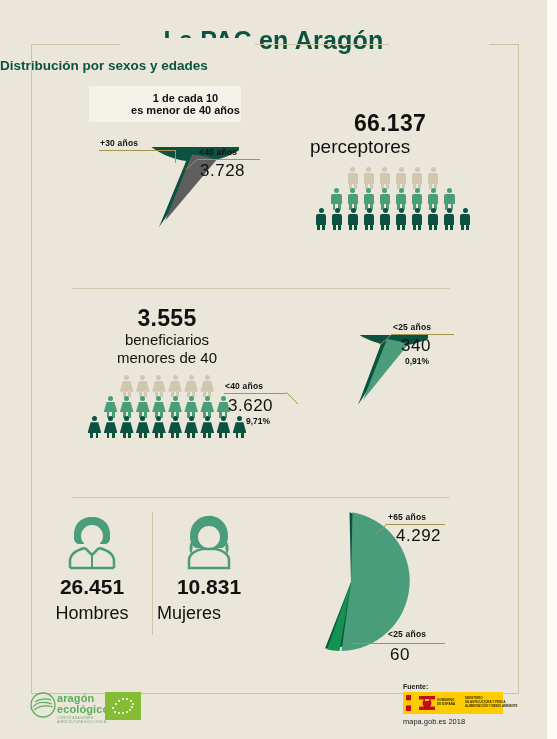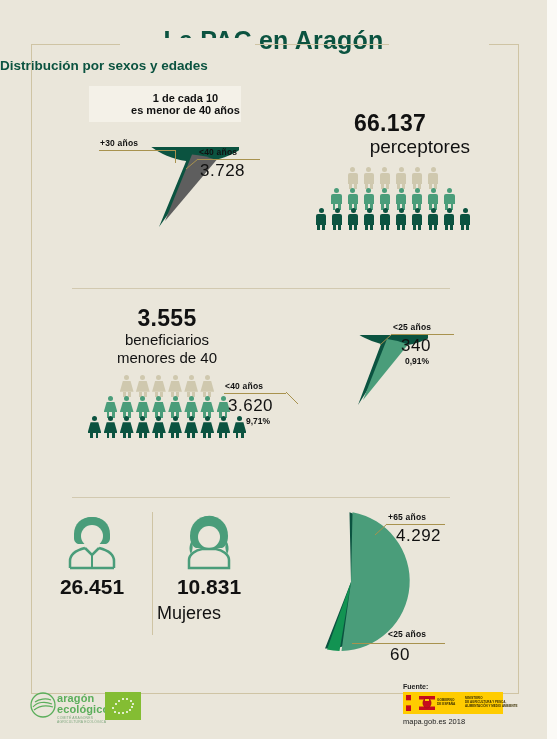--- a/index.html
+++ b/index.html
@@ -107,21 +107,21 @@
   <div class="callout-tick" style="left:175px;top:150px;height:13px;"></div>
 
   <div class="lbl-small" style="position:absolute;left:199px;top:147px;">&lt;40 años</div>
   <div class="callout-line" style="left:198px;top:159px;width:62px;"></div>
   <svg width="14" height="12" style="position:absolute;left:186px;top:158px;">
     <line x1="0" y1="11" x2="12" y2="1" stroke="#A8924E" stroke-width="1"></line>
   </svg>
   <div class="val-num" style="position:absolute;left:200px;top:161px;">3.728</div>
 
   <div class="big-num" style="position:absolute;left:310px;top:110px;width:160px;text-align:center;font-size:23px;">66.137</div>
-  <div style="position:absolute;left:310px;top:136px;width:160px;text-align:right;font-size:19px;color:#111;">perceptores</div>
+  <div style="position:absolute;left:310px;top:136px;width:160px;text-align:left;font-size:19px;color:#111;">perceptores</div>
 
   <div class="pyramid" id="pyr1" style="left:313px;top:167px;width:160px;">
       <div class="prow" style="margin-top: 0px;">
         <div class="person" style="width: 13.75px;">
           <div class="p-head" style="width: 5px; height: 5px; background: rgb(207, 200, 174);"></div>
           <div class="p-body" style="background: rgb(207, 200, 174); height: 10.625px; width: 10.25px; margin-left: 1.75px; border-radius: 2px 2px 0px 0px;"></div>
           <div class="p-legs">
             <div style="width: 2.875px; height: 5.25px; background: rgb(207, 200, 174); margin: 0px 1.125px;"></div>
             <div style="width: 2.875px; height: 5.25px; background: rgb(207, 200, 174); margin: 0px 1.125px;"></div>
           </div>
@@ -548,20 +548,21 @@
   <svg width="62" height="58" style="position:absolute;left:61px;top:512px;">
     <path d="M31 5 C20 5 13 12 13 22 L13 26 C13 30 16 32 18 32 L44 32 C46 32 49 30 49 26 L49 22 C49 12 42 5 31 5 Z" fill="#4A9D7A"></path>
     <circle cx="31" cy="24" r="11" fill="#EAE6DA"></circle>
     <path d="M20 16 C22 10 28 8 33 9 C40 10 44 15 45 21 L45 15 C44 9 38 5 31 5 C23 5 18 10 17 17 Z" fill="#4A9D7A"></path>
     <path d="M24 36 L31 43 L38 36" fill="none" stroke="#4A9D7A" stroke-width="2.5"></path>
     <path d="M9 56 L9 49 C9 42 16 38 24 36 M53 56 L53 49 C53 42 46 38 38 36" fill="none" stroke="#4A9D7A" stroke-width="2.5"></path>
     <line x1="9" y1="56" x2="53" y2="56" stroke="#4A9D7A" stroke-width="2.5"></line>
     <line x1="31" y1="43" x2="31" y2="56" stroke="#4A9D7A" stroke-width="2"></line>
   </svg>
   <div class="avatar-num" style="position:absolute;left:40px;top:575px;width:104px;text-align:center;">26.451</div>
+  <div class="avatar-lbl" style="position:absolute;left:40px;top:603px;width:104px;text-align:center;">Hombres</div>
 
   <svg width="62" height="58" style="position:absolute;left:178px;top:512px;">
     <path d="M31 4 C19 4 12 13 12 24 C12 31 15 35 18 36 L44 36 C47 35 50 31 50 24 C50 13 43 4 31 4 Z" fill="#4A9D7A"></path>
     <circle cx="31" cy="25" r="11" fill="#EAE6DA"></circle>
     <path d="M19 17 C22 10 28 8 34 10 C41 12 44 17 45 23 C46 17 44 8 37 5 C30 2 21 5 18 12 Z" fill="#4A9D7A"></path>
     <path d="M13 30 C11 34 11 39 13 42 C15 38 15 33 14 30 Z" fill="#4A9D7A"></path>
     <path d="M49 30 C51 34 51 39 49 42 C47 38 47 33 48 30 Z" fill="#4A9D7A"></path>
     <path d="M11 56 L11 48 C11 42 18 38 24 37 L38 37 C44 38 51 42 51 48 L51 56 Z" fill="none" stroke="#4A9D7A" stroke-width="2.5"></path>
   </svg>
   <div class="avatar-num" style="position:absolute;left:157px;top:575px;width:104px;text-align:center;">10.831</div>

